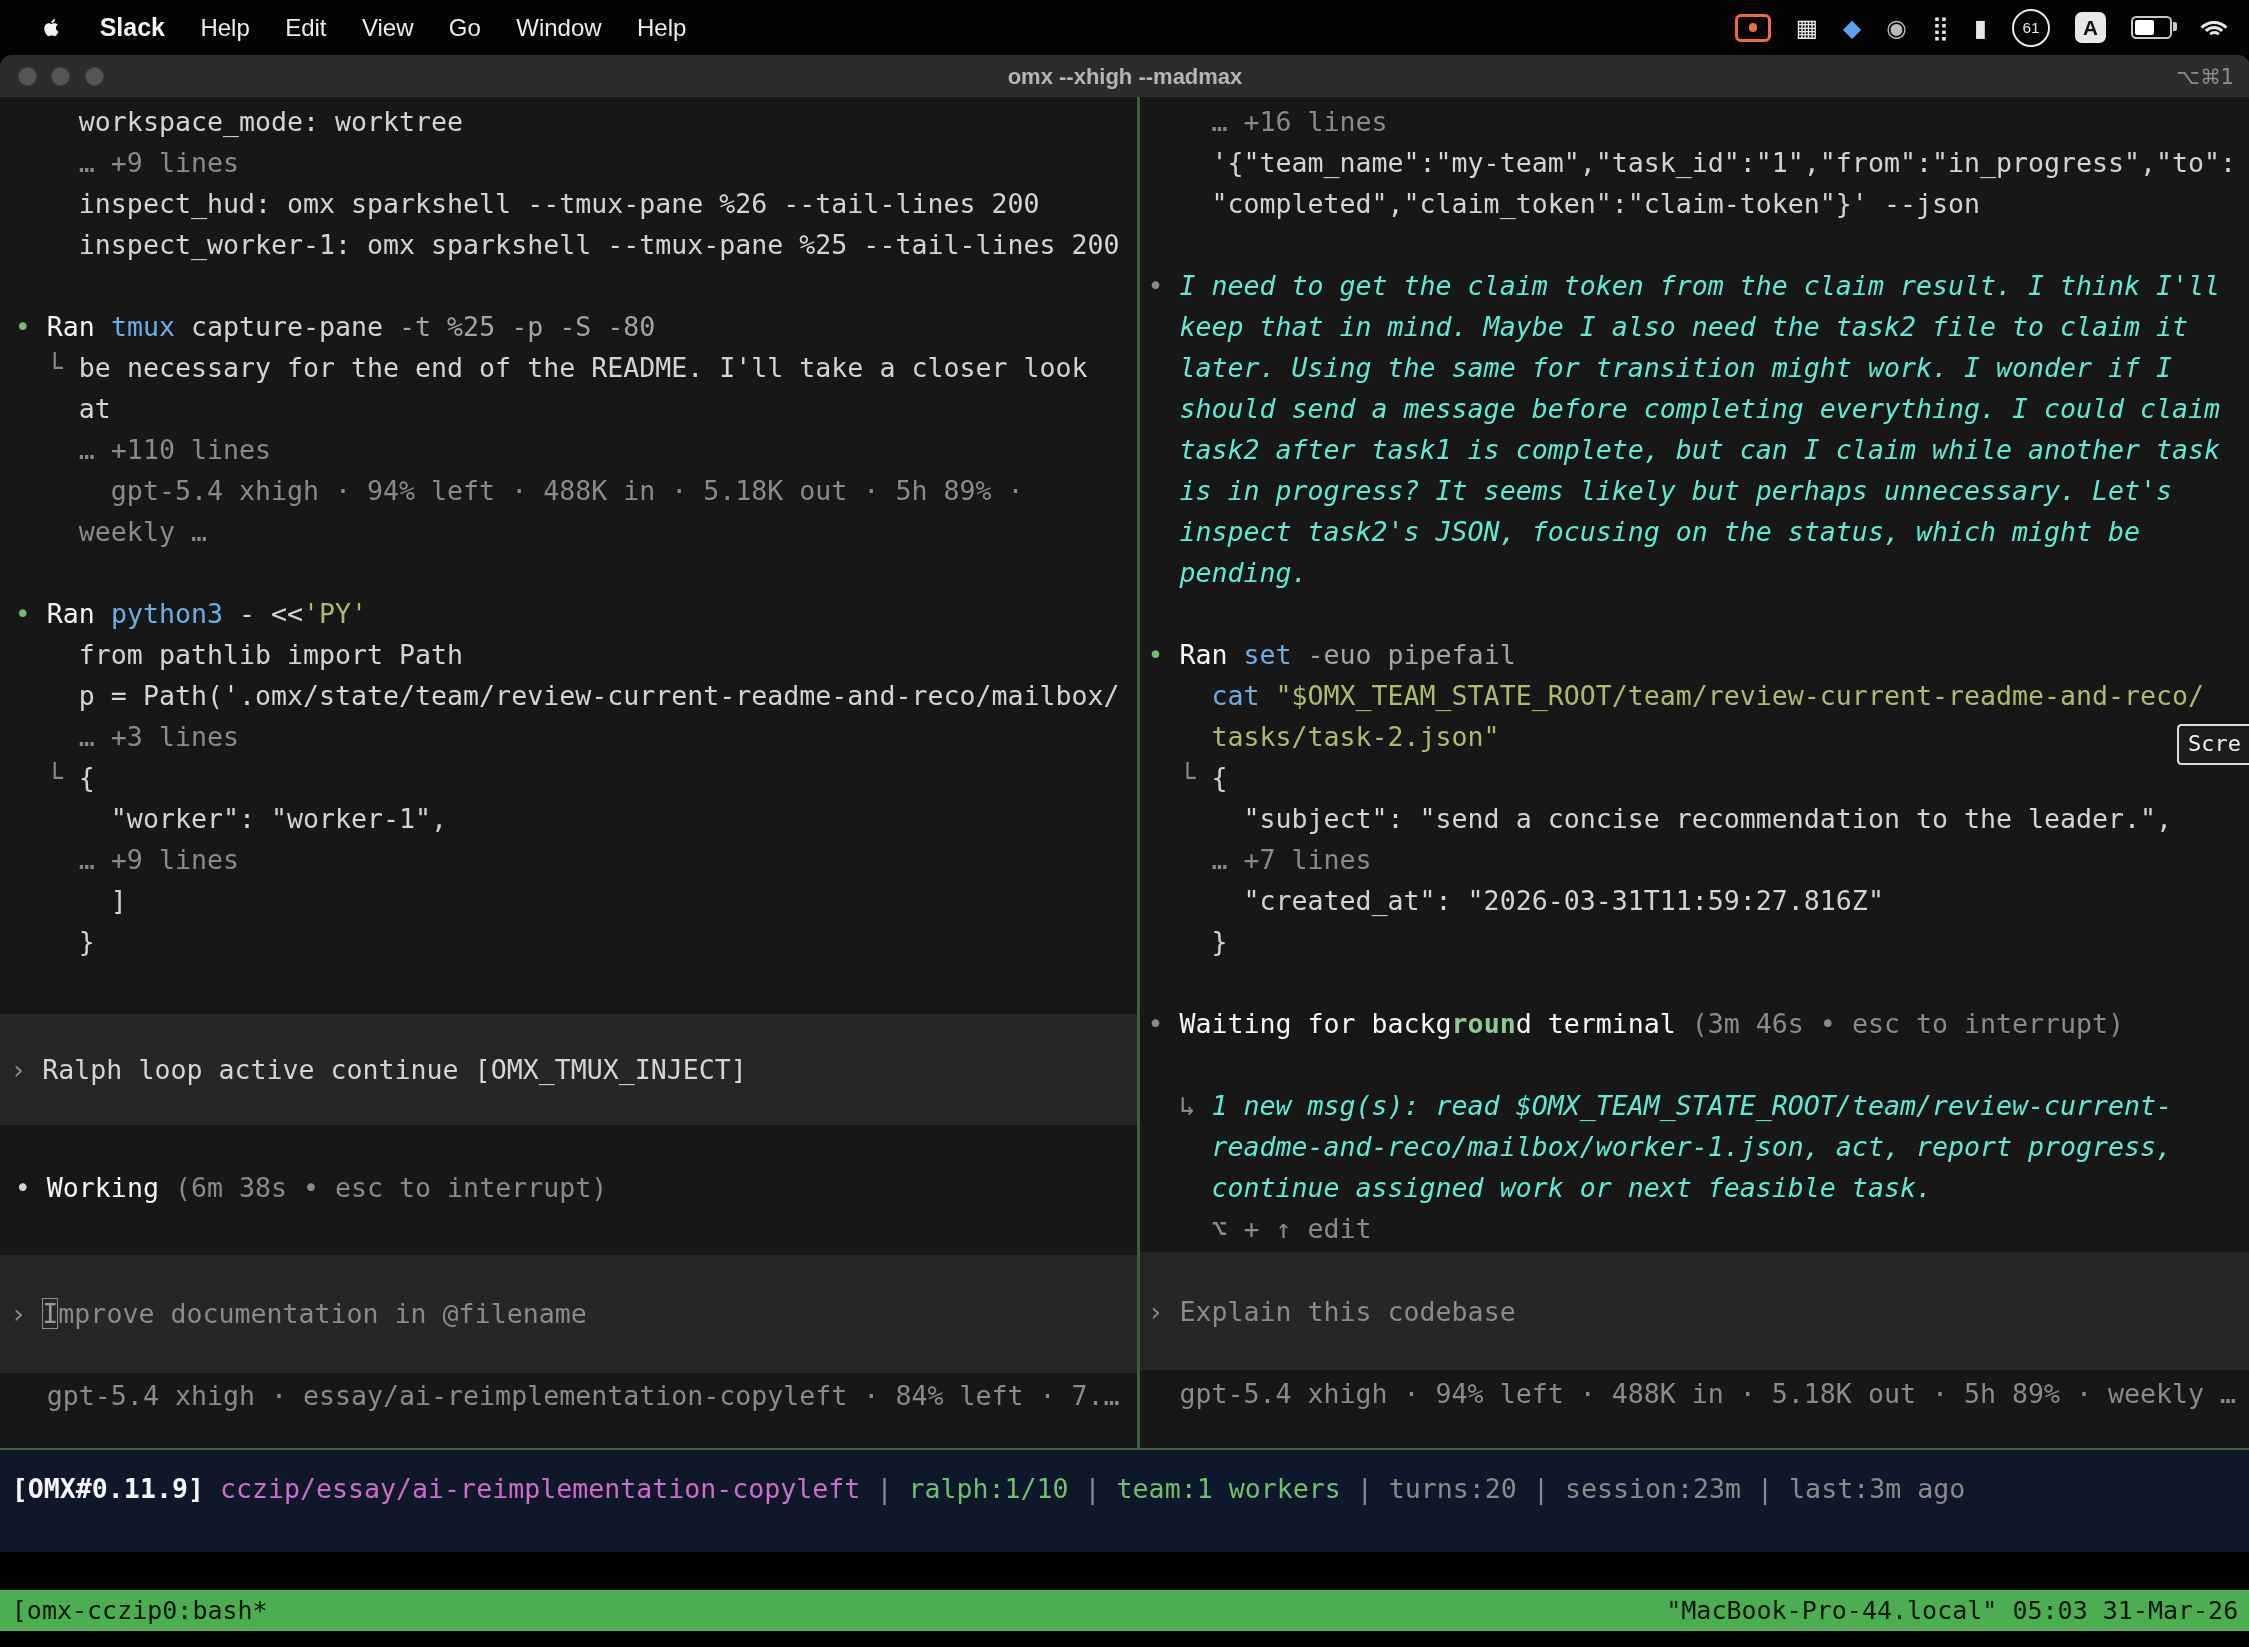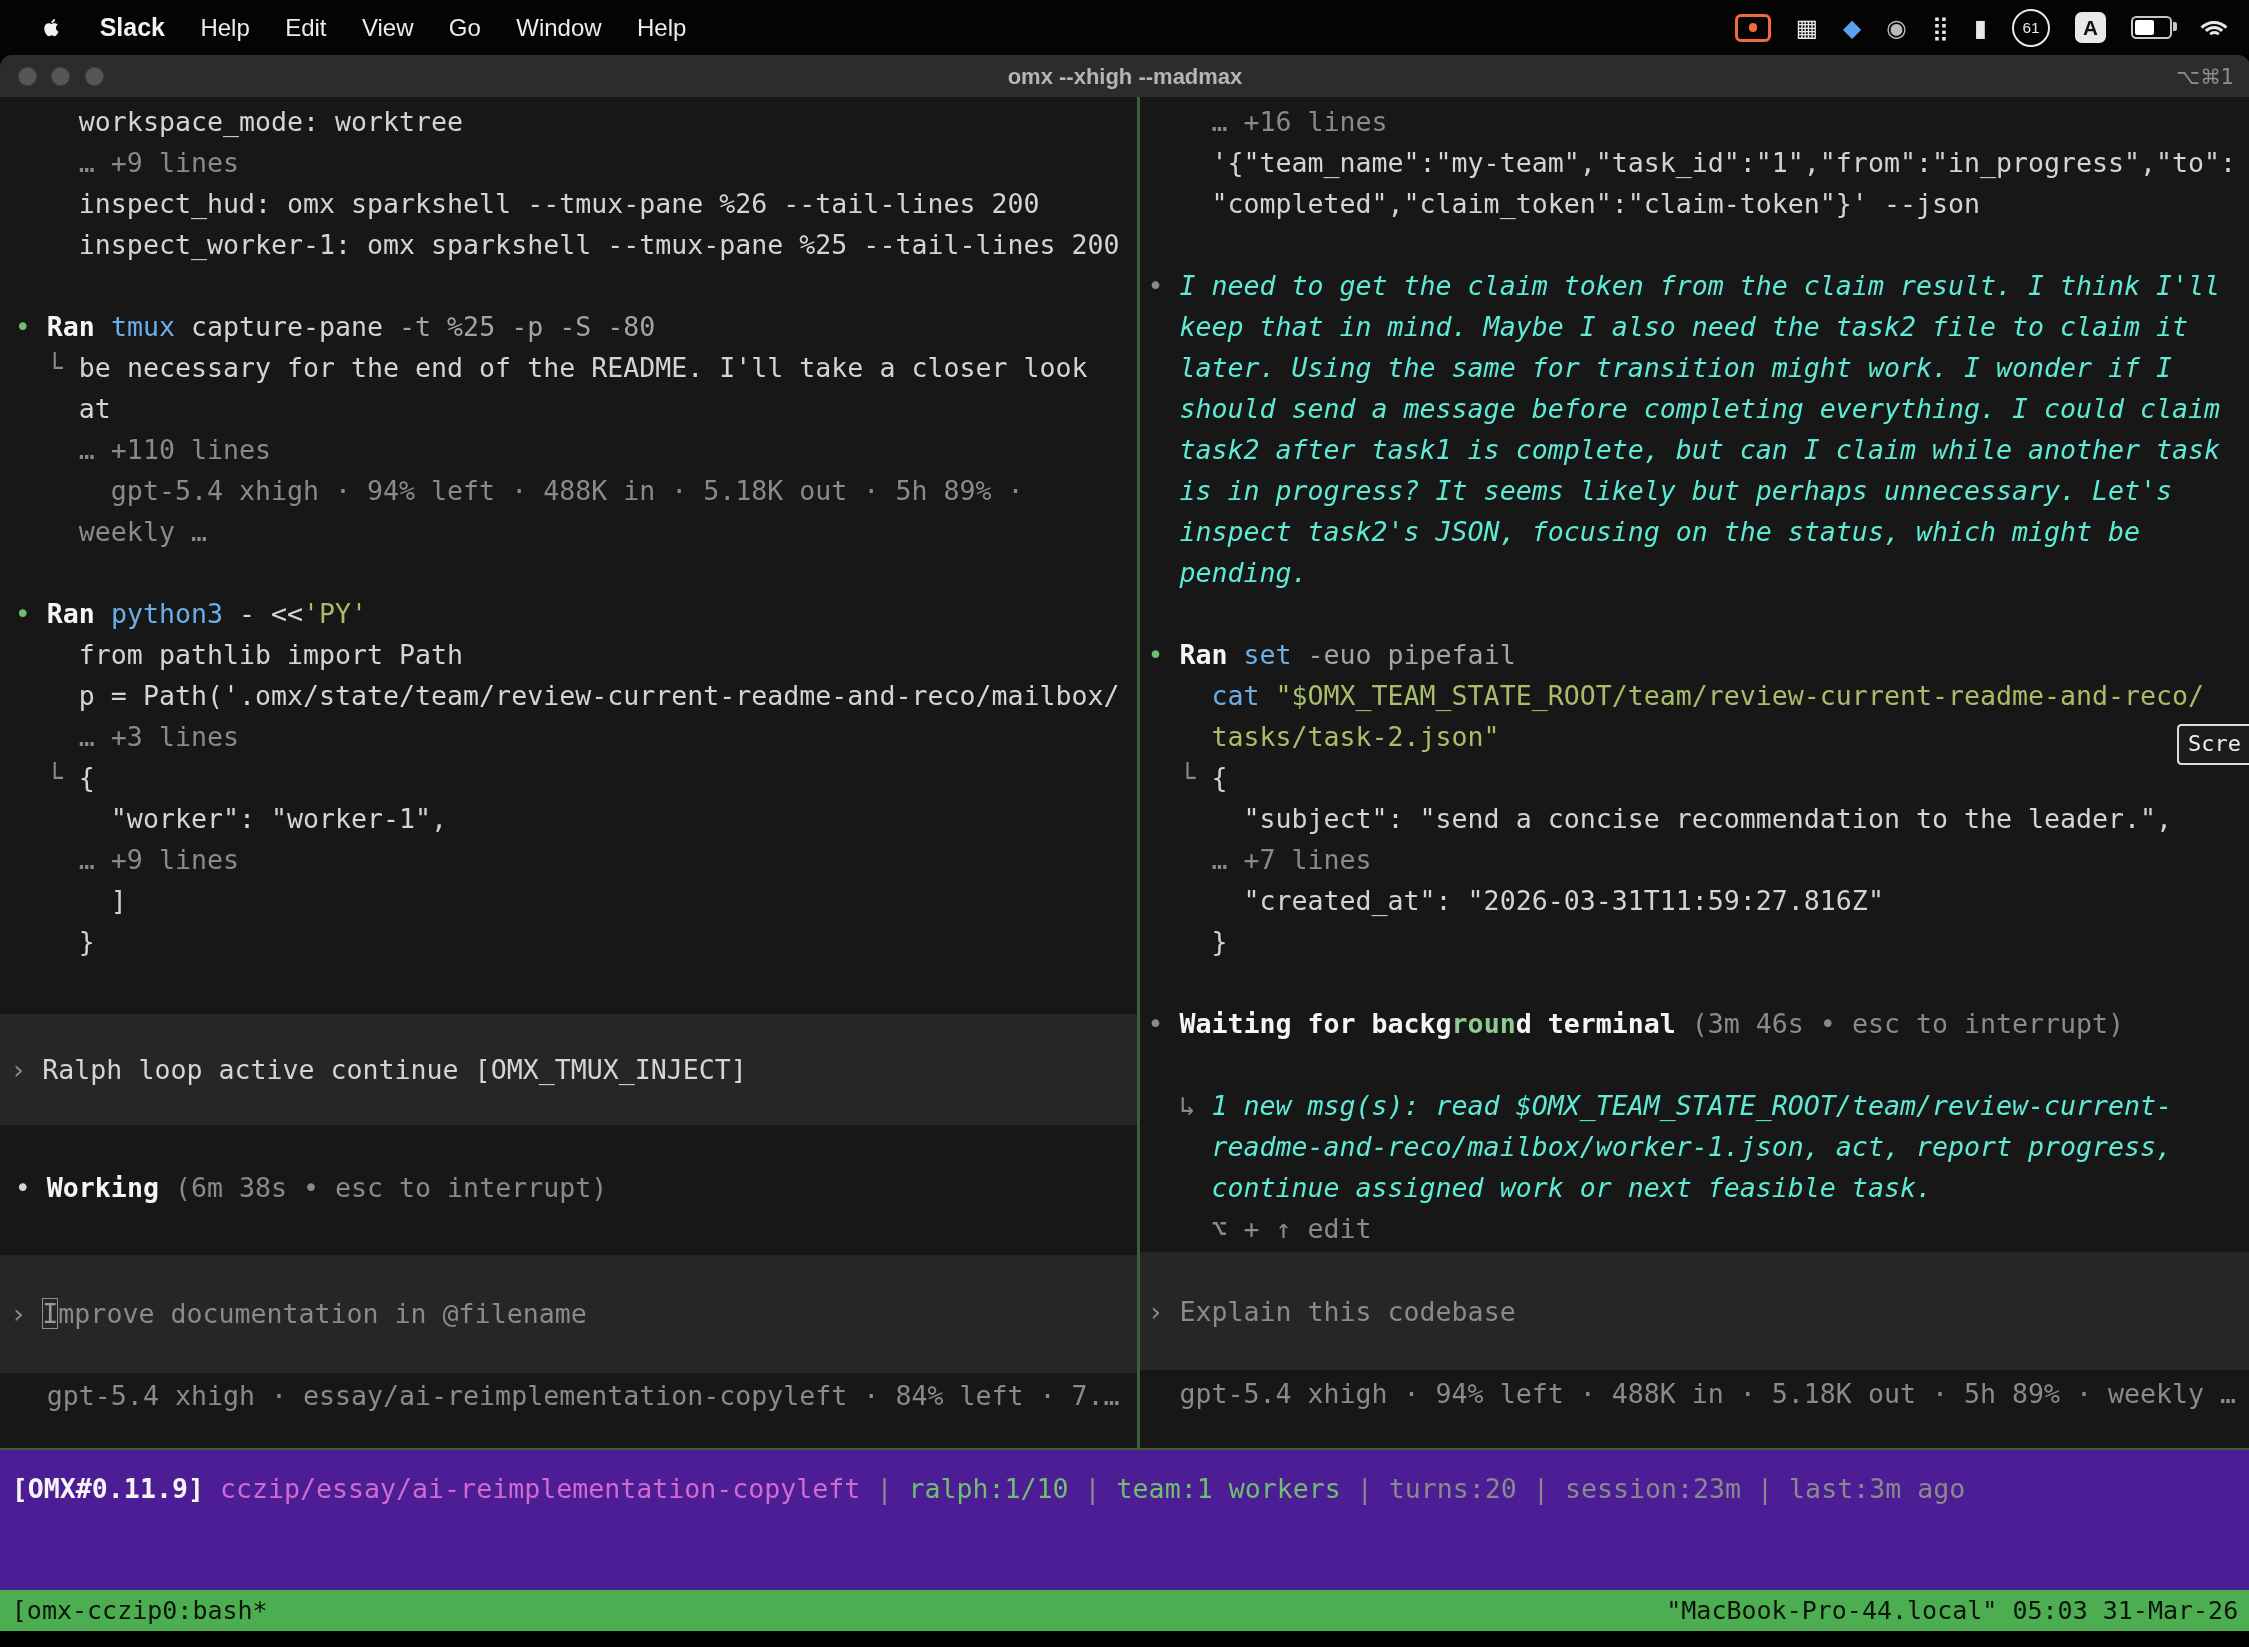--- a/index.html
+++ b/index.html
@@ -45,35 +45,35 @@
   .line{height:41px;line-height:41px;white-space:pre;}
   .pane-l .line{padding-left:14.8px;}
   .pane-r .line{padding-left:7.4px;}
   .inputbox{background:#262626;display:flex;align-items:center;width:100%;}
   .pane-l .inputbox{padding-left:10.3px;}
   .pane-r .inputbox{padding-left:7.4px;}
   .boxline{white-space:pre;line-height:41px;}
 
   .s-fg{color:#d4d4d4;}
   .s-dim{color:#8a8a8a;}
-  .s-bold{color:#f5f5f5;font-weight:bold;}
+  .s-bold{color:#f5f5f5;font-weight:normal;}
   .s-boldwhite{color:#f5f5f5;font-weight:bold;}
   .s-boldgreen{color:#8fcb8f;font-weight:bold;}
   .s-green{color:#6fbf6f;}
   .s-blue{color:#6caee8;}
   .s-red{color:#a3a3a3;}
   .s-str{color:#a9bd68;}
   .s-italic{color:#5eead4;font-style:italic;}
   .s-magenta{color:#d06bd0;}
   .s-cursor{color:#9a9a9a;outline:1.5px solid #8d8d8d;outline-offset:-1.5px;}
 
   .tooltip{position:absolute;right:0;top:627px;height:37px;width:62px;overflow:hidden;border:2.2px solid #dcdcdc;border-right:none;background:#1c1c1c;color:#f0f0f0;font-family:"DejaVu Sans Mono",monospace;font-size:22px;line-height:35px;padding-left:8.9px;white-space:nowrap;border-radius:4.4px 0 0 4.4px;}
 
   
-  .hud{position:absolute;top:1450px;left:0;width:100%;height:140px;background:#4c1d95;}
+  .hud{position:absolute;top:1450px;left:0;width:100%;height:102px;background:#0f172a;}
   .hudline{margin:17.7px 0 0 11.8px;height:41px;line-height:41px;white-space:pre;font-family:"DejaVu Sans Mono",monospace;font-size:26.6px;}
 
   
   .tmuxbar{position:absolute;top:1590px;left:0;width:100%;height:41px;background:#4cae50;color:#0b150b;display:flex;align-items:center;justify-content:space-between;font-family:"DejaVu Sans Mono",monospace;font-size:25px;padding:0 11.8px;box-sizing:border-box;white-space:pre;}
 </style>
 </head>
 <body>
 
 <div class="screen">
 

